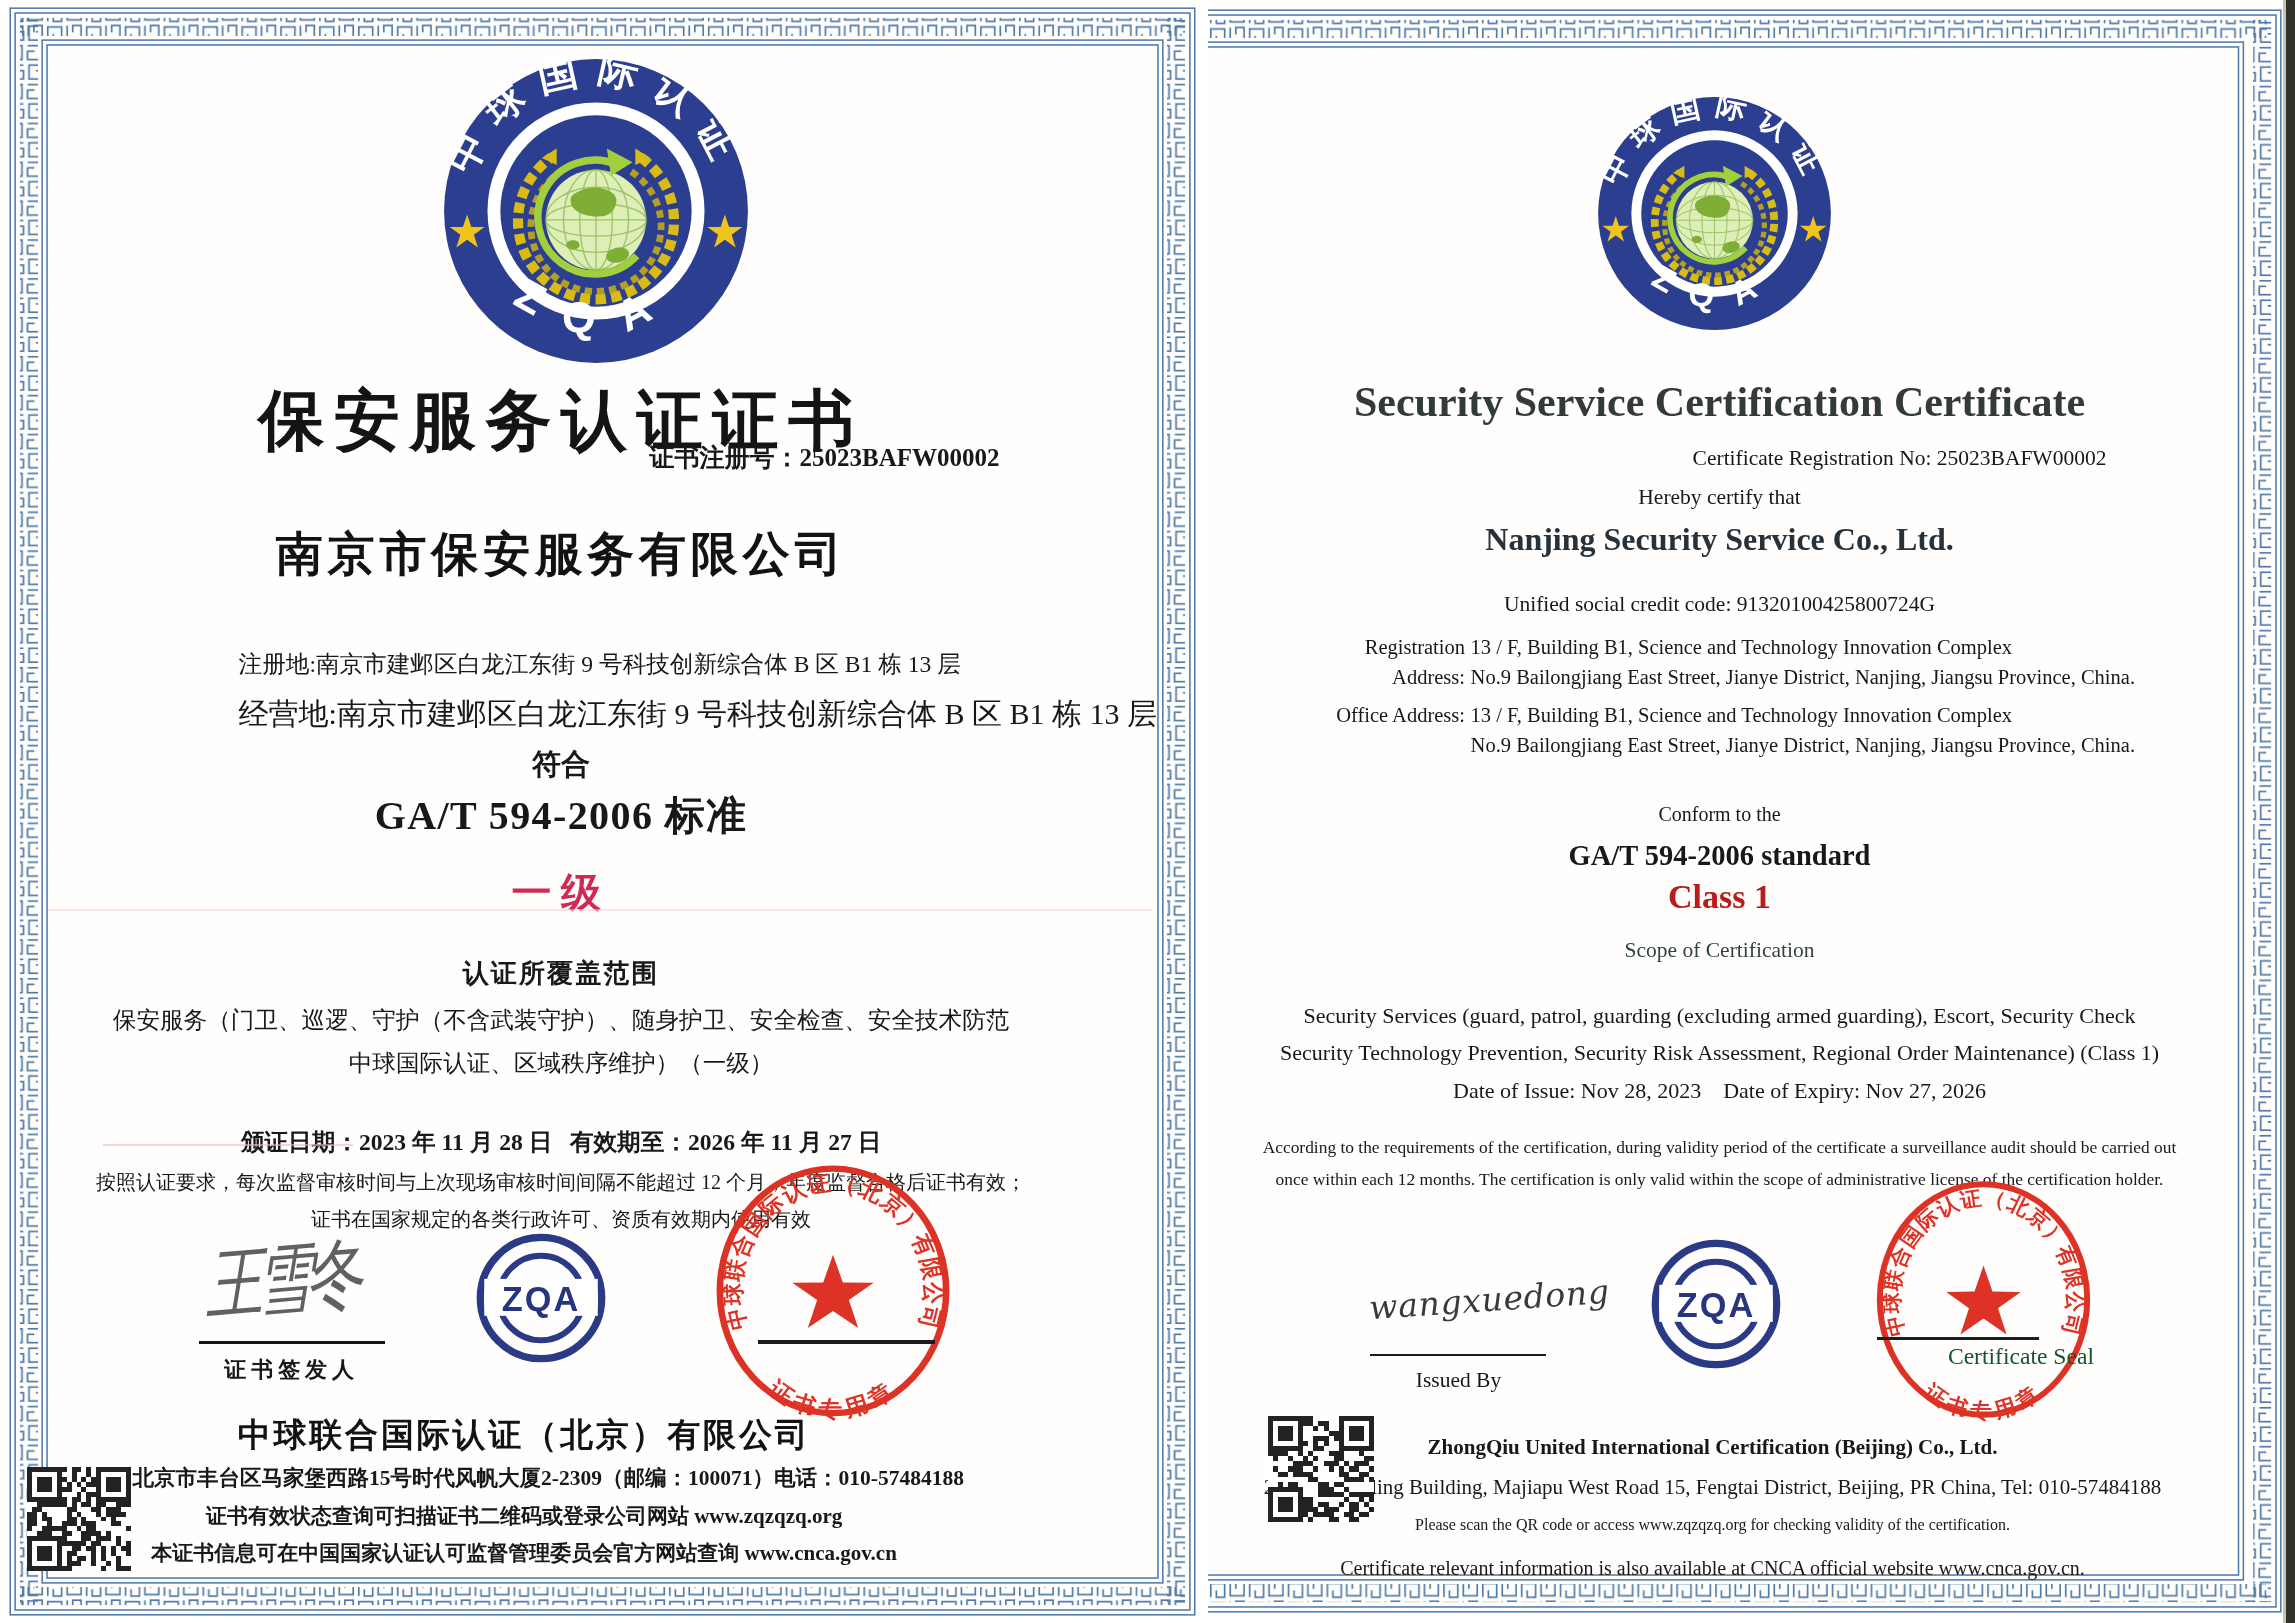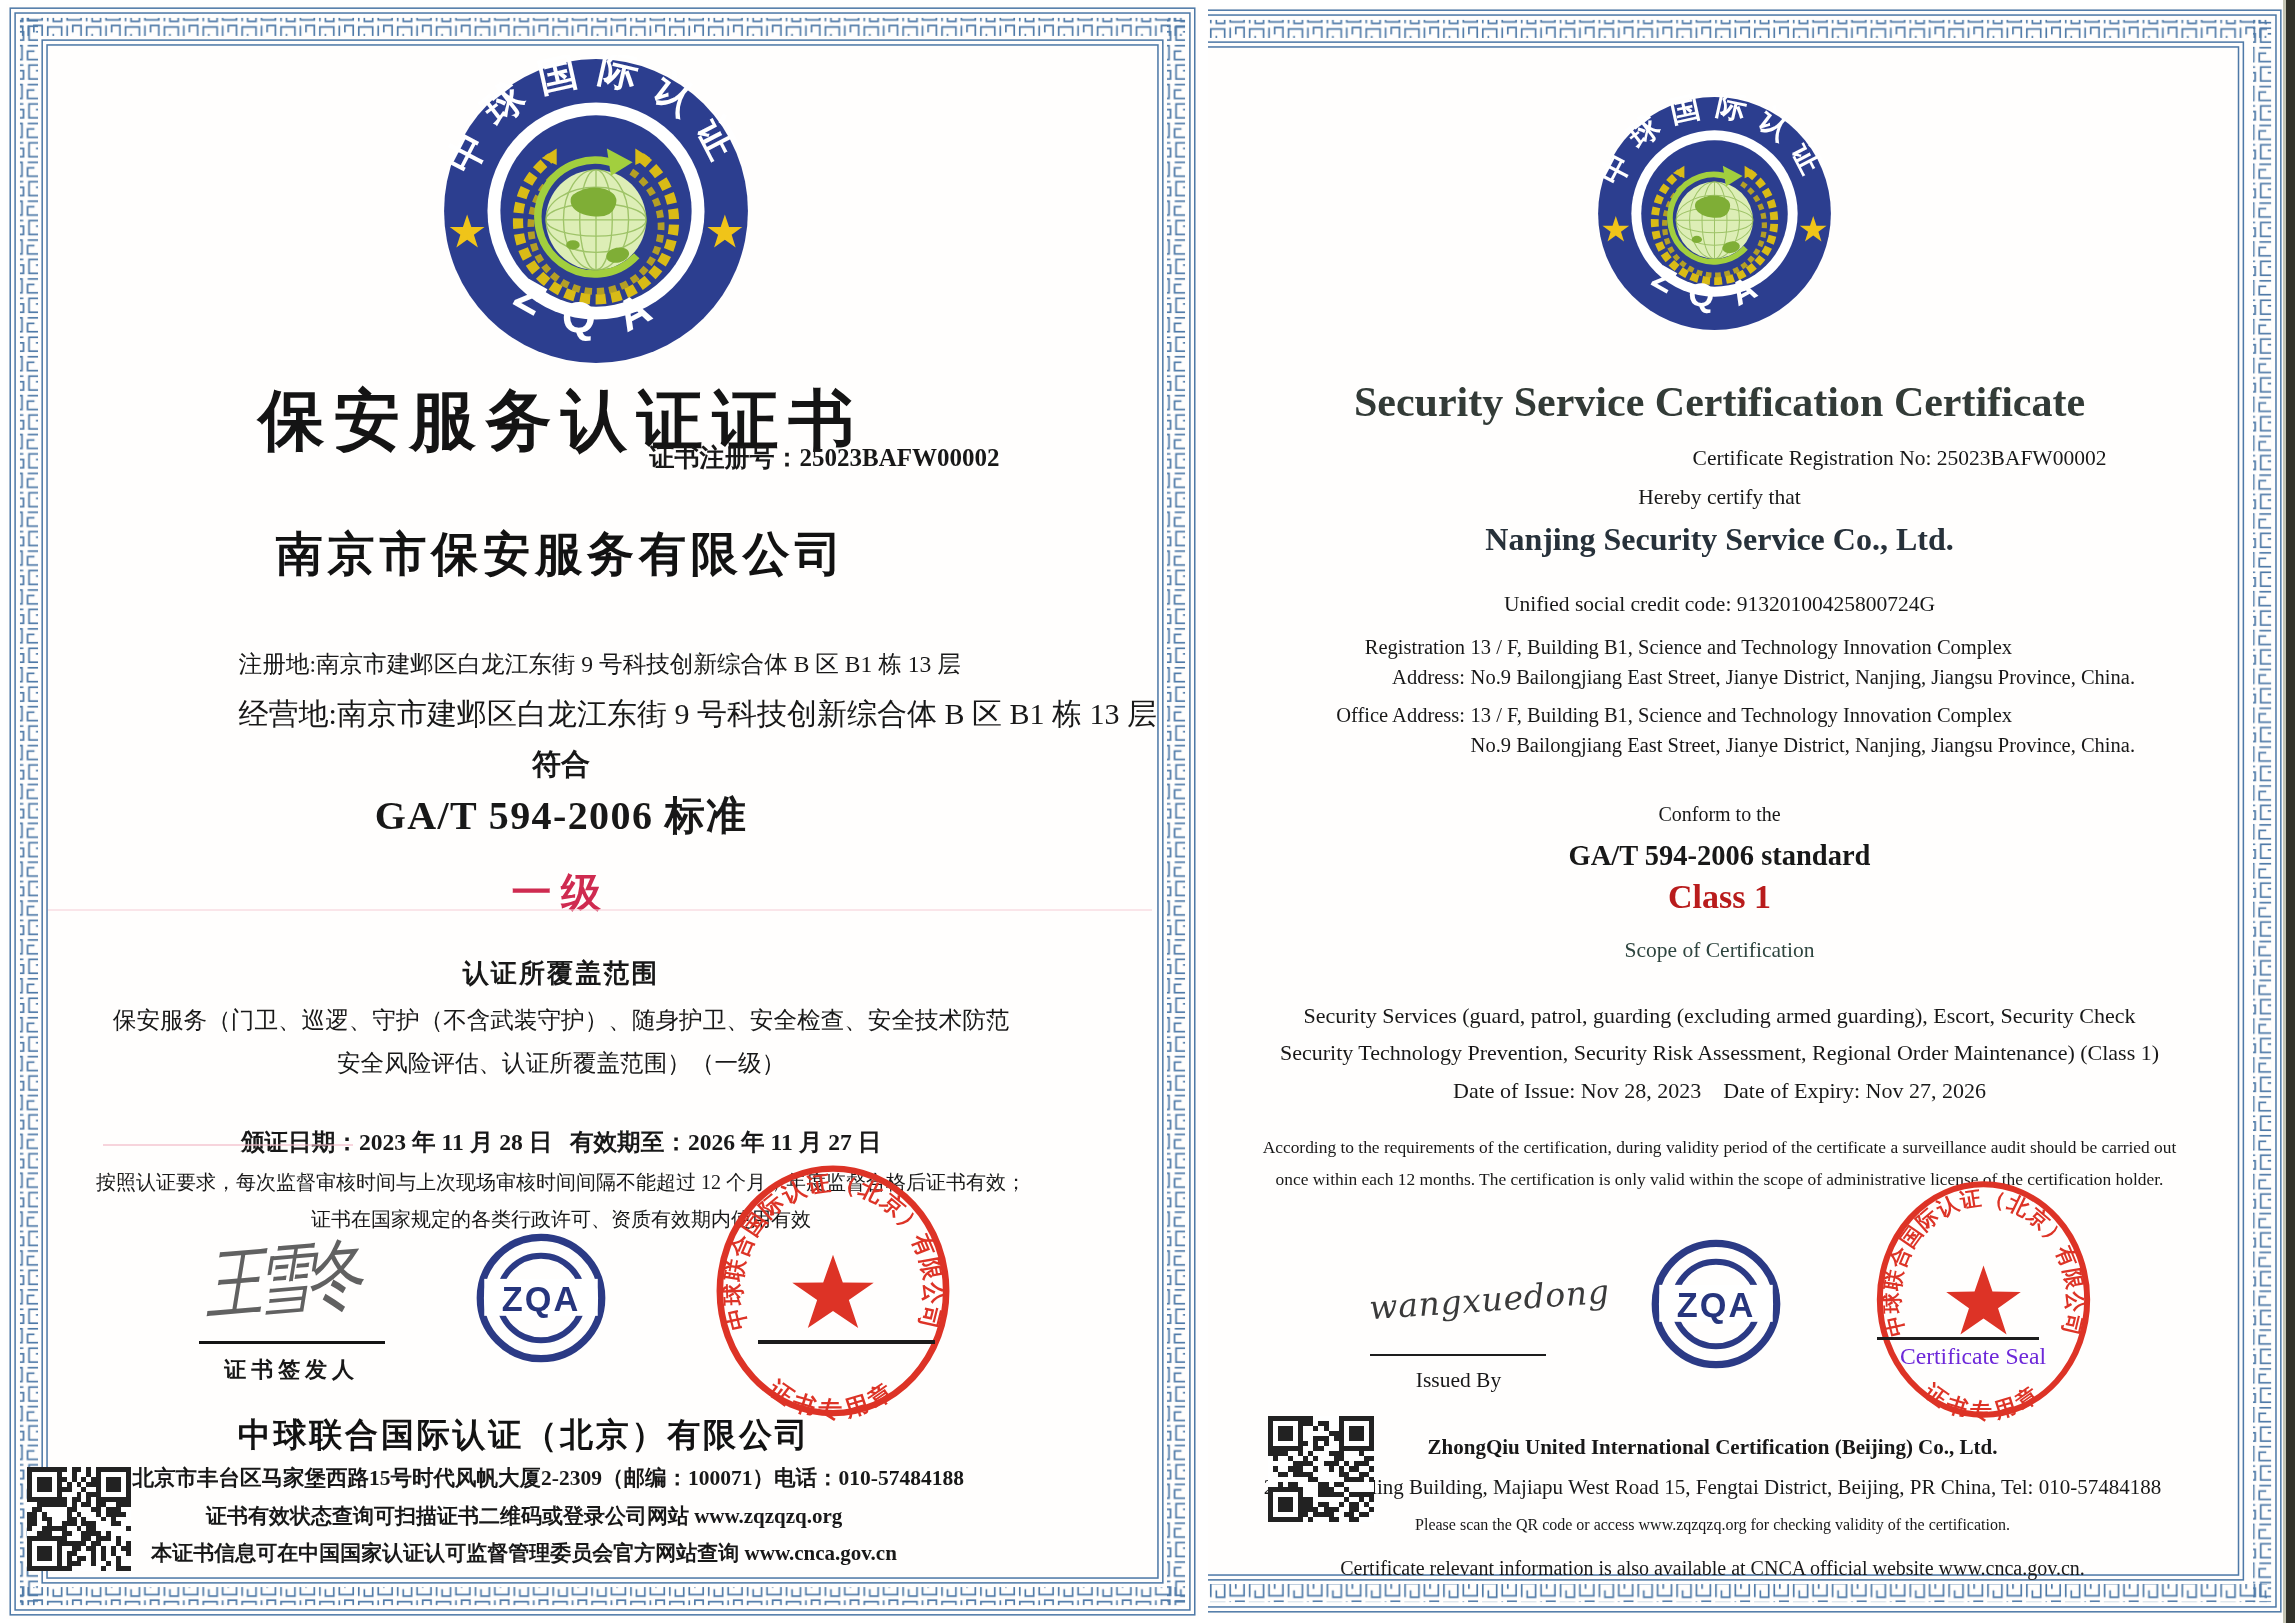--- a/index.html
+++ b/index.html
@@ -68,21 +68,21 @@
   .r-note2   { top:1163px; font-size:17.4px; }
   .r-signat  { left:161px; top:1274px; font-size:33px; font-style:italic; color:#3a3a3a;
                font-family:"DejaVu Serif",serif; transform:rotate(-4deg); letter-spacing:0.7px; }
   .r-sigline { left:162px; top:1348px; width:176px; height:2.8px; background:#1d1d1d; }
   .r-siglab  { left:149px; top:1362px; width:203px; text-align:center; font-size:21.5px; }
   .r-issuer  { top:1429px; font-size:21px; font-weight:600; }
   .r-iaddr   { top:1469px; font-size:21px; }
   .r-query   { top:1510px; font-size:16px; }
   .r-cnca    { top:1551px; font-size:20px; }
   .r-sealline{ left:669px; top:1331px; width:162px; height:3.5px; background:#1d1d1d; }
-  .r-sealtxt { left:692px; top:1337px; width:194px; text-align:left; font-size:23.6px; color:#6d28d9; }
+  .r-sealtxt { left:692px; top:1337px; width:194px; text-align:right; font-size:23.6px; color:#14532d; }
   .l-sealline{ left:752px; top:1336px; width:177px; height:3.5px; background:#1c1c1c; }
 
   .emblem, .badge, .seal, .qr { position:absolute; }
   .qr { background:#fff; }
   .artifact { position:absolute; pointer-events:none; }
   #scan-strip { position:absolute; left:2286px; top:0; width:9.7px; height:1624px; background:#32322a; }
   #scan-strip-hl { position:absolute; left:2283px; top:0; width:2.8px; height:1624px; background:#8a8a6a; opacity:.5; }
 </style>
 </head>
 <body>
@@ -151,21 +151,21 @@
   <div class="ln colA sans l-title">保安服务认证证书</div>
   <div class="ln l-regno">证书注册号：25023BAFW00002</div>
   <div class="ln colA sans l-company">南京市保安服务有限公司</div>
   <div class="ln l-addr1">注册地:南京市建邺区白龙江东街 9 号科技创新综合体 B 区 B1 栋 13 层</div>
   <div class="ln l-addr2">经营地:南京市建邺区白龙江东街 9 号科技创新综合体 B 区 B1 栋 13 层</div>
   <div class="ln colA l-conform">符合</div>
   <div class="ln colA l-standard">GA/T 594-2006 标准</div>
   <div class="ln colA sans l-grade">一级</div>
   <div class="ln colA sans l-scopet">认证所覆盖范围</div>
   <div class="ln colA l-scope1">保安服务（门卫、巡逻、守护（不含武装守护）、随身护卫、安全检查、安全技术防范</div>
-  <div class="ln colA l-scope2">安全风险评估、认证所覆盖范围）（一级）</div>
+  <div class="ln colA l-scope2">中球国际认证、区域秩序维护）（一级）</div>
   <div class="ln colA l-dates">颁证日期：2023 年 11 月 28 日   有效期至：2026 年 11 月 27 日</div>
   <div class="ln colA l-note1">按照认证要求，每次监督审核时间与上次现场审核时间间隔不能超过 12 个月，年度监督合格后证书有效；</div>
   <div class="ln colA l-note2">证书在国家规定的各类行政许可、资质有效期内使用有效</div>
 
   <div class="ln l-signat">王雪冬</div>
   <div class="l-sigline artifact" style="position:absolute"></div>
   <div class="ln l-siglab">证书签发人</div>
 
   <svg class="badge" style="left:469px;top:1228px" width="132" height="132" viewBox="0 0 200 200">
     <circle cx="100" cy="100" r="92" fill="none" stroke="#2b3a85" stroke-width="11"></circle>

